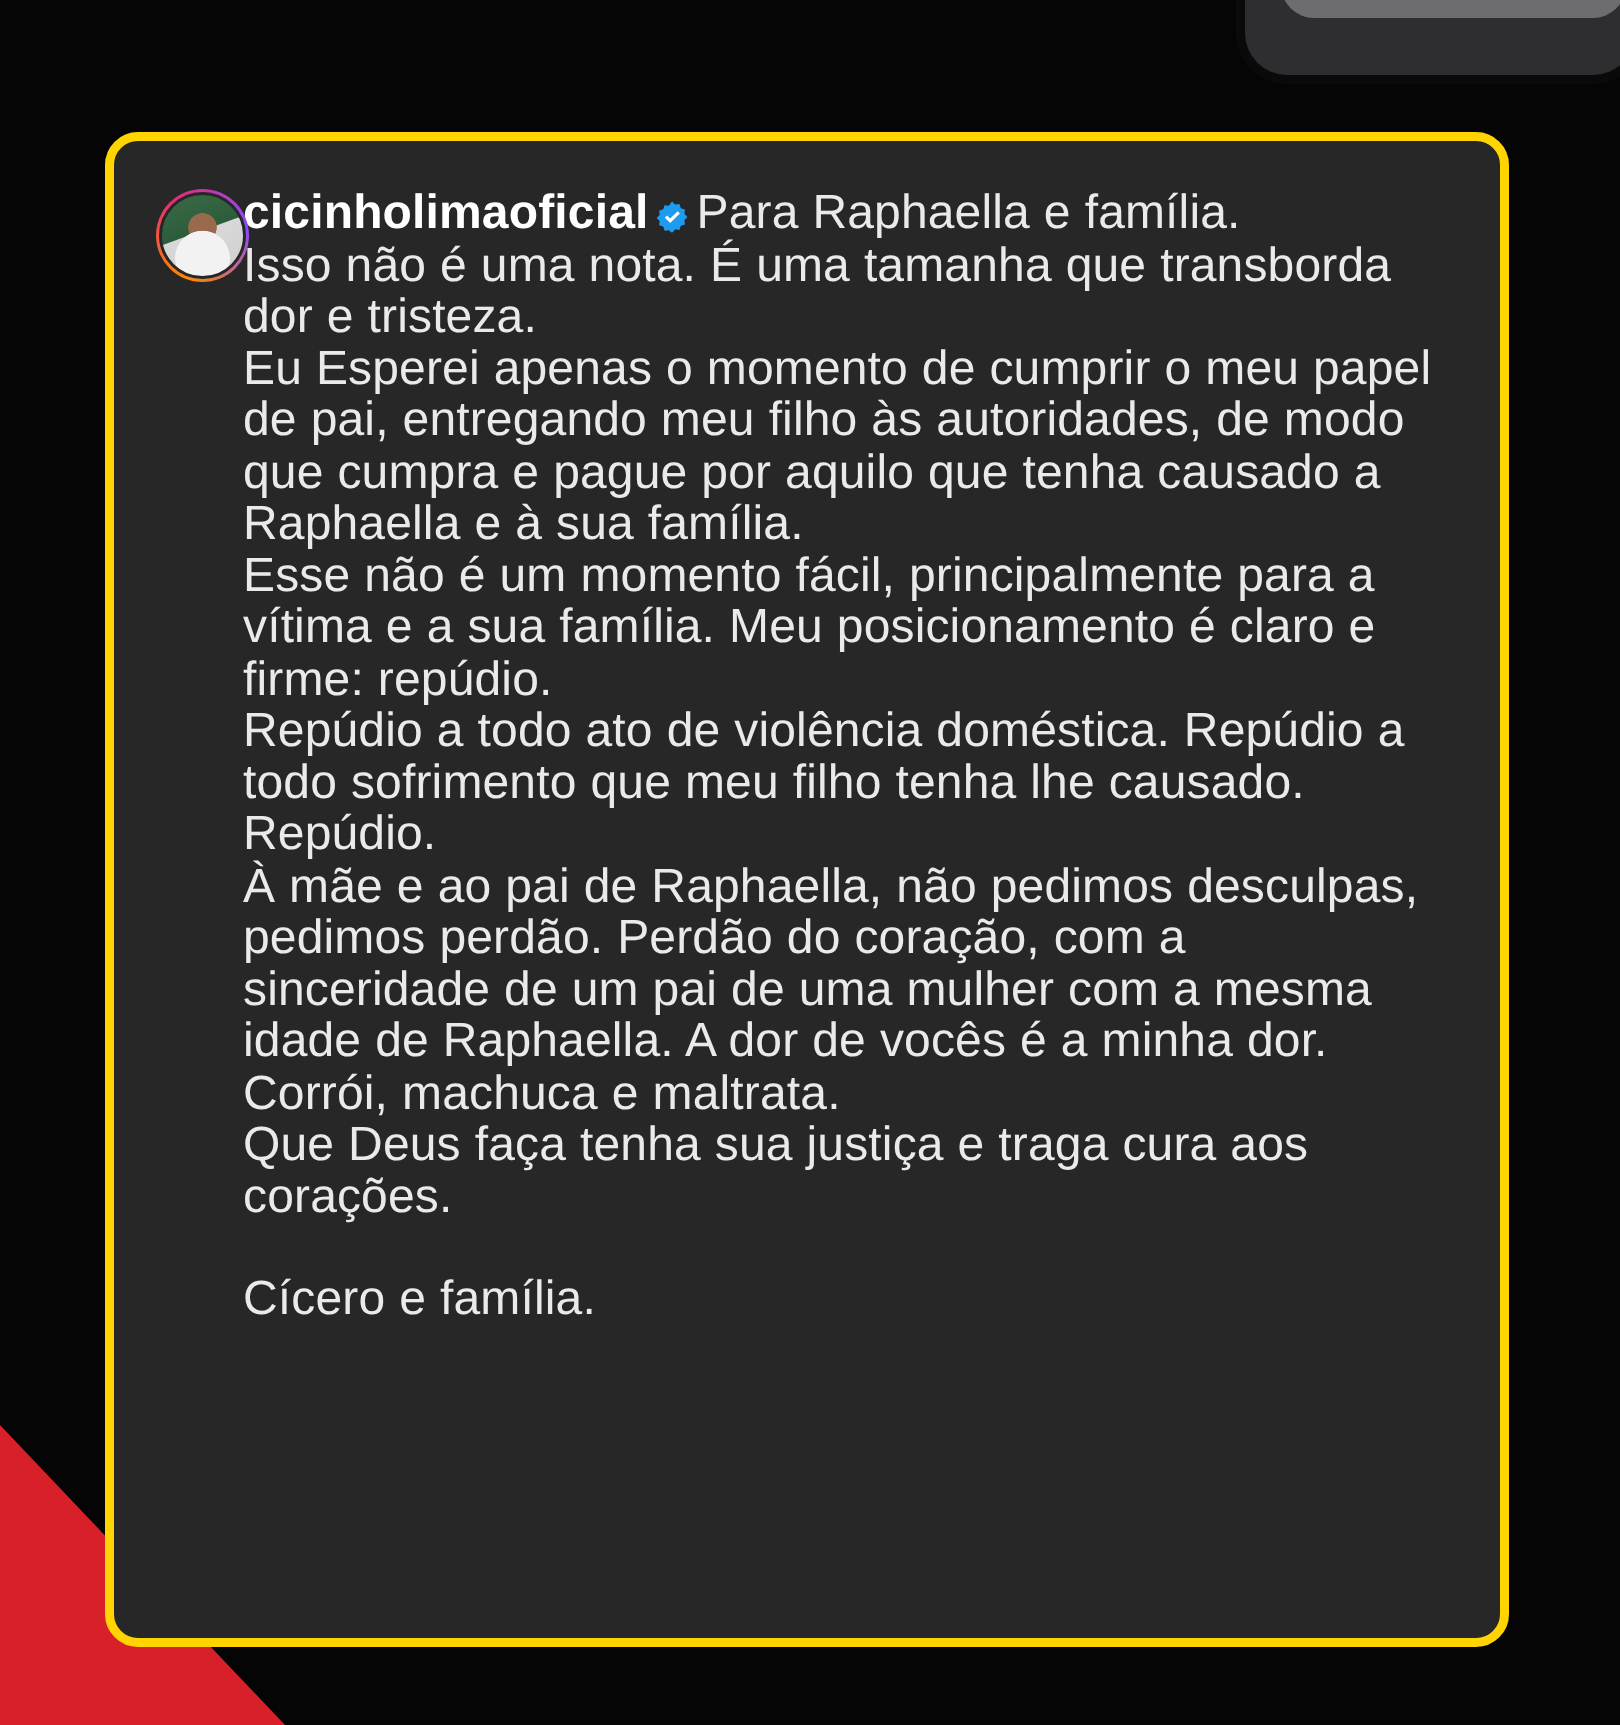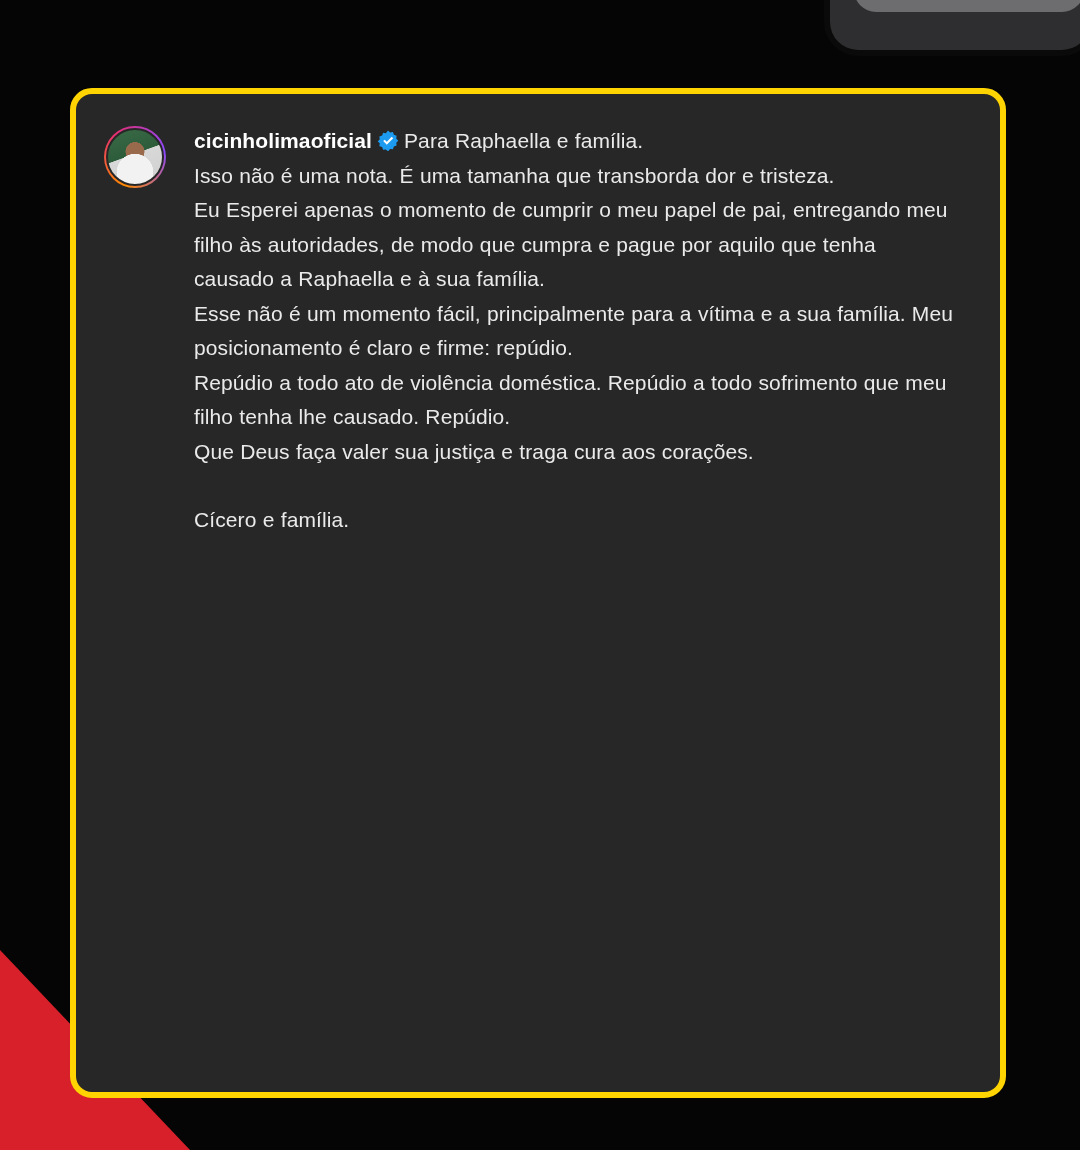--- a/index.html
+++ b/index.html
@@ -88,24 +88,24 @@
     border-radius: 50%;
     background:
       radial-gradient(circle at 50% 78%, #f2f2f2 0 36%, rgba(0,0,0,0) 37%),
       radial-gradient(circle at 50% 40%, #9a6a4c 0 22%, rgba(0,0,0,0) 23%),
       linear-gradient(160deg, #3a6b46 0%, #2d5c3b 45%, #d8d8d8 46%, #cfcfcf 100%);
     border: 2px solid #272727;
     box-sizing: border-box;
   }
 
   .text-block {
-    margin-left: 88px;
+    margin-left: 56px;
     padding-right: 10px;
     color: #eaeaea;
-    font-size: 21px;
+    font-size: 32px;
     line-height: 34.5px;
     letter-spacing: 0.1px;
     word-spacing: 0.3px;
   }
 
   .username {
     font-weight: bold;
     color: #ffffff;
   }
 
@@ -144,20 +144,21 @@
       <p class="para">
         <span class="username">cicinholimaoficial</span><span class="verified-badge"><svg viewBox="0 0 24 24" width="22" height="22" aria-hidden="true">
               <path fill="#1d9bf0" d="M12 1.5l2.3 2.2 3.1-.4 1 3 3 1-.4 3.1 2.2 2.3-2.2 2.3.4 3.1-3 1-1 3-3.1-.4L12 24.5l-2.3-2.2-3.1.4-1-3-3-1 .4-3.1L.8 13.5l2.2-2.3-.4-3.1 3-1 1-3 3.1.4z"></path>
               <path fill="#ffffff" d="M10.7 17.1l-3.9-3.9 1.6-1.6 2.3 2.3 5.4-5.4 1.6 1.6z"></path>
             </svg></span><span>Para Raphaella e família.</span>
       </p>
       <p class="para">Isso não é uma nota. É uma tamanha que transborda dor e tristeza.</p>
       <p class="para">Eu Esperei apenas o momento de cumprir o meu papel de pai, entregando meu filho às autoridades, de modo que cumpra e pague por aquilo que tenha causado a Raphaella e à sua família.</p>
       <p class="para">Esse não é um momento fácil, principalmente para a vítima e a sua família. Meu posicionamento é claro e firme: repúdio.</p>
       <p class="para">Repúdio a todo ato de violência doméstica. Repúdio a todo sofrimento que meu filho tenha lhe causado. Repúdio.</p>
-      <p class="para">Que Deus faça valer sua justiça e traga cura aos corações.</p>
+      <p class="para">À mãe e ao pai de Raphaella, não pedimos desculpas, pedimos perdão. Perdão do coração, com a sinceridade de um pai de uma mulher com a mesma idade de Raphaella. A dor de vocês é a minha dor. Corrói, machuca e maltrata.</p>
+      <p class="para">Que Deus faça tenha sua justiça e traga cura aos corações.</p>
       <div class="blank-line"></div>
       <p class="para">Cícero e família.</p>
 
     </div>
 
   </div>
 </div>
 
 </body></html>

